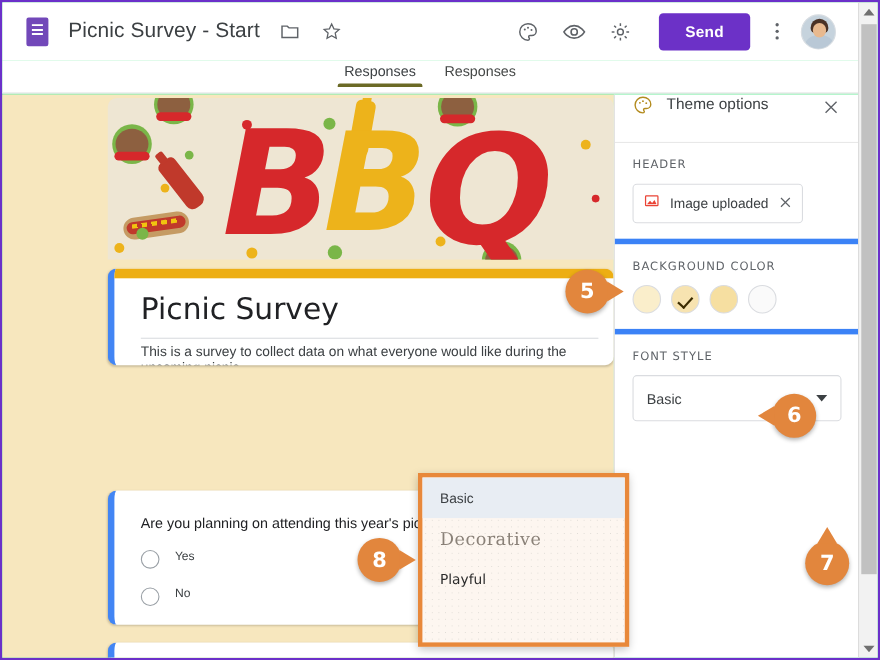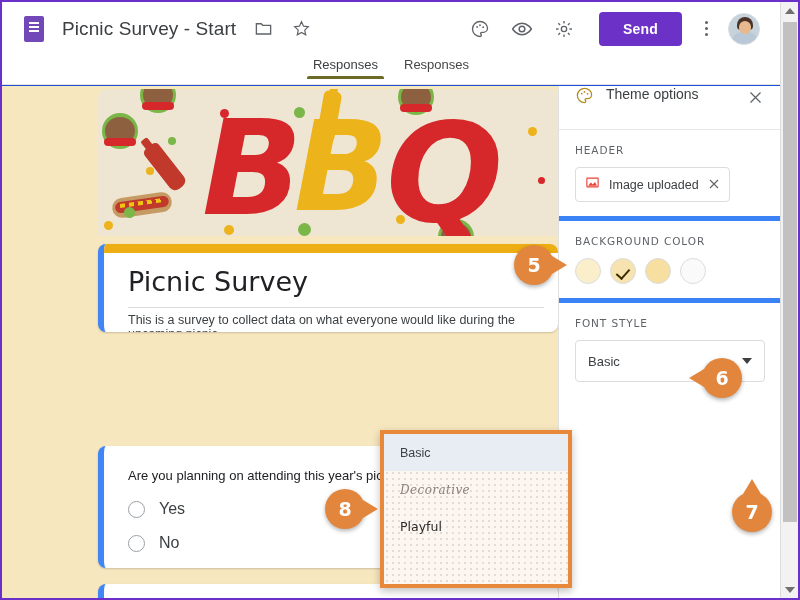--- a/index.html
+++ b/index.html
@@ -5,21 +5,21 @@
   * { box-sizing: border-box; margin: 0; padding: 0; }
   html, body {
     width: 800px; height: 600px;
     font-family: "Liberation Sans", sans-serif;
     overflow: hidden; background: #fff;
   }
   #screen {
     position: relative;
     width: 800px; height: 600px;
     border: 2px solid #6b30c9;
-    background: #1d4ed8;
+    background: #86efac;
     overflow: hidden;
   }
 
   
   #topbar {
     position: absolute; left: 0; top: 0;
     width: 778px; height: 53px;
     background: #ffffff;
     display: flex; align-items: center;
   }
@@ -216,22 +216,22 @@
   }
   #q1 { top: 360px; height: 122px; }
   #q2 { top: 498px; height: 110px; }
   .qtext {
     position: absolute; left: 24px; top: 22px;
     font-size: 13px; color: #202124;
   }
   .required-star { color: #d93025; font-size: 13px; }
   .opt {
     position: absolute; left: 24px;
-    display: flex; align-items: flex-end; gap: 14px;
-    font-size: 16px; color: #3c4043;
+    display: flex; align-items: flex-start; gap: 14px;
+    font-size: 11px; color: #3c4043;
   }
   .radio {
     width: 17px; height: 17px; border-radius: 50%;
     border: 1.5px solid #9aa0a6; background: #fff;
     flex: none;
   }
 
   
   #panel {
     position: absolute; left: 556px; top: 84px;
@@ -318,22 +318,22 @@
   }
   .dd-item {
     position: relative;
     height: 37px; display: flex; align-items: center;
     padding-left: 16px; cursor: pointer;
     font-size: 12.5px; color: #3c4043;
   }
   .dd-item.sel { background: #e8edf3; }
   .dd-item.f-basic { font-family: "Liberation Sans", sans-serif; }
   .dd-item.f-decorative {
-    font-family: "DejaVu Serif", serif; font-style: italic;
-    color: #8a8178; font-size: 12px; letter-spacing: .4px;
+    font-family: "DejaVu Serif", serif; 
+    color: #8a8178; font-size: 16px; letter-spacing: .4px;
   }
   .dd-item.f-formal { font-family: "Liberation Serif", serif; color: #8e8e8e; font-size: 14px;}
   .dd-item.f-playful { font-family: "DejaVu Sans", sans-serif; font-size: 12.5px; color: #2b2b2b;}
 
   
   .badge {
     position: absolute;
     width: 40px; height: 40px; border-radius: 50%;
     background: #e2863d;
     color: #fff; font-size: 19px; font-weight: bold;

